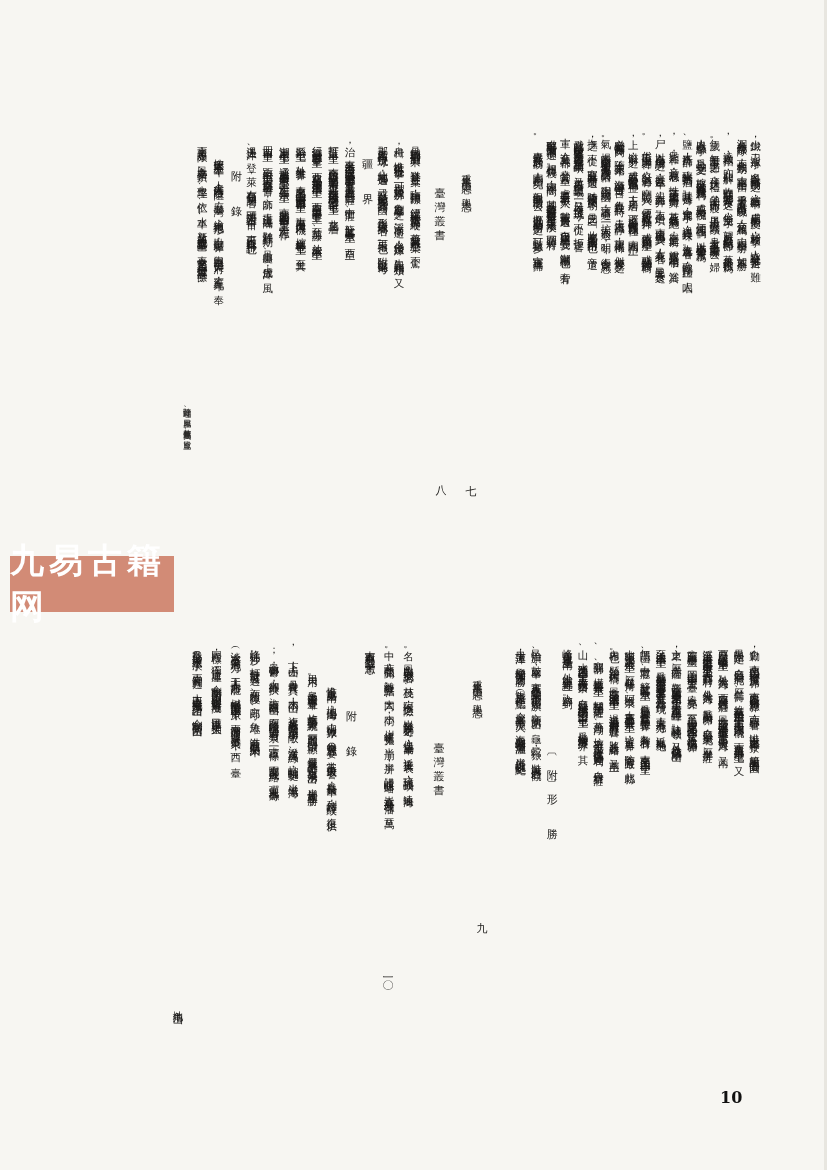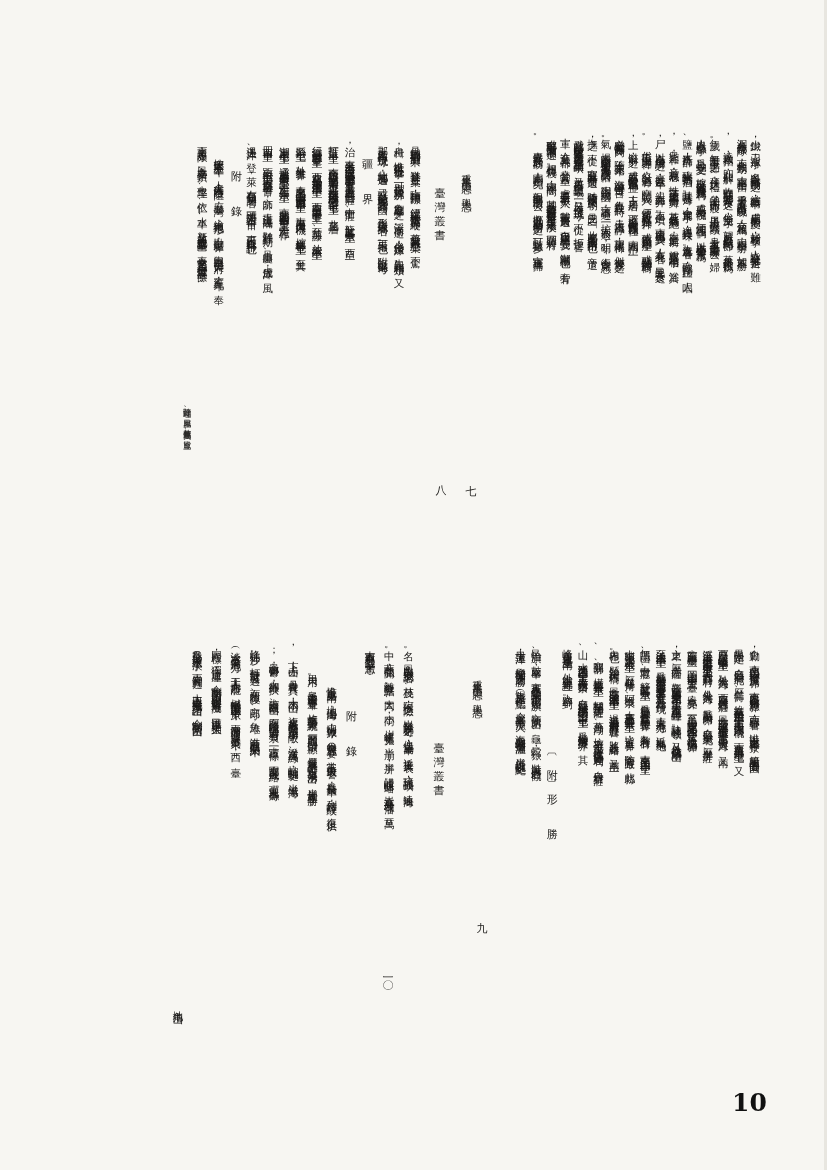--- a/index.html
+++ b/index.html
@@ -15,21 +15,21 @@
   .col.note{font-size:8px;letter-spacing:0.5px;color:#2a2927;}
   .kanban{position:absolute;writing-mode:vertical-rl;text-orientation:upright;
           font-size:10px;letter-spacing:2px;color:#1c1b19;}
   .kanban.series{letter-spacing:14px;font-size:11px;}
   .leafnum{position:absolute;writing-mode:vertical-rl;text-orientation:upright;
            font-size:11px;color:#1c1b19;}
   .watermark{position:absolute;left:10px;top:556px;width:164px;height:56px;
              display:flex;align-items:center;justify-content:center;
              font-size:34px;font-weight:bold;letter-spacing:5px;color:#ffffff;}
   .pagenum{position:absolute;left:720px;top:1088px;font-family:"DejaVu Serif",serif;
-           font-size:25px;font-weight:bold;color:#111;margin-left:12px;}
+           font-size:16px;font-weight:bold;color:#111;}
   .edge{position:absolute;right:0;top:0;width:3px;height:100%;background:#e8e6e0;}
 </style>
 <title>重修鳳山縣志－輿地志</title></head>
 <body>
 
 <div class="page">
 
   <div class="vblock tr" style="right:65px;top:131px;width:241px;height:404px;">
       <div class="col">少鐵，刀皆薄小，多以骨角輔助之，編藤爲甲，咸用熊豹皮，好相攻擊，人皆驍健善走，難</div>
       <div class="col">洞各爲部隊，不相救助，兩軍相當，勇者三五人出前跳噪，交言相罵，因相擊射，如其不勝</div>
@@ -108,17 +108,18 @@
       <div class="col" style="padding-top: 24px;">夫日用。龜番山五峯聳翠，屹然著靈縈繞；曆麗門一帶環顧，儼是展誥分符（上有泉湧出）。半屏如互爭勝</div>
       <div class="col">，上下赤山，丹青異質；大小岡山，複皮若天亮繁敬（山頂平敞）；潑漾萬綠、蛇軸蜿蜒，半城半海</div>
       <div class="col">；龜山蒼鬱，內卻外拱，古鏞齒觀山、石門諸峰壽山湧（有石泉、古蹟一條）；園郡麗鳳絡，彈丸黑撫奇</div>
       <div class="col">峰芒神沙。打鼓澄波可過，而舊隙後、高郎、魚堆，港商秋而貼納木</div>
       <div class="col">（淡水有三叉河地方），工非人力所能；鹹水湧潮以下帶平原；兩浦分而通（淡水分爲東、西），臺</div>
       <div class="col">同殿樣，獨達逼廛，今割聯繫山凹（砌磴鑿費准擬），民潭足補天工</div>
       <div class="col">爲鑿慶（淡水溪乎、更智潤甦），大輿山豬毛鳳鼻諸山，今制聯繫山凹</div>
       <div class="col" style="padding-top: 360px;">地角山</div>
     </div>
 
+  <div class="watermark" style="background: rgb(210, 139, 118); color: rgb(255, 255, 255);">九易古籍网</div>
 
   <div class="pagenum">10</div>
 
   <div class="edge"></div>
 </div>
 
 </body></html>

